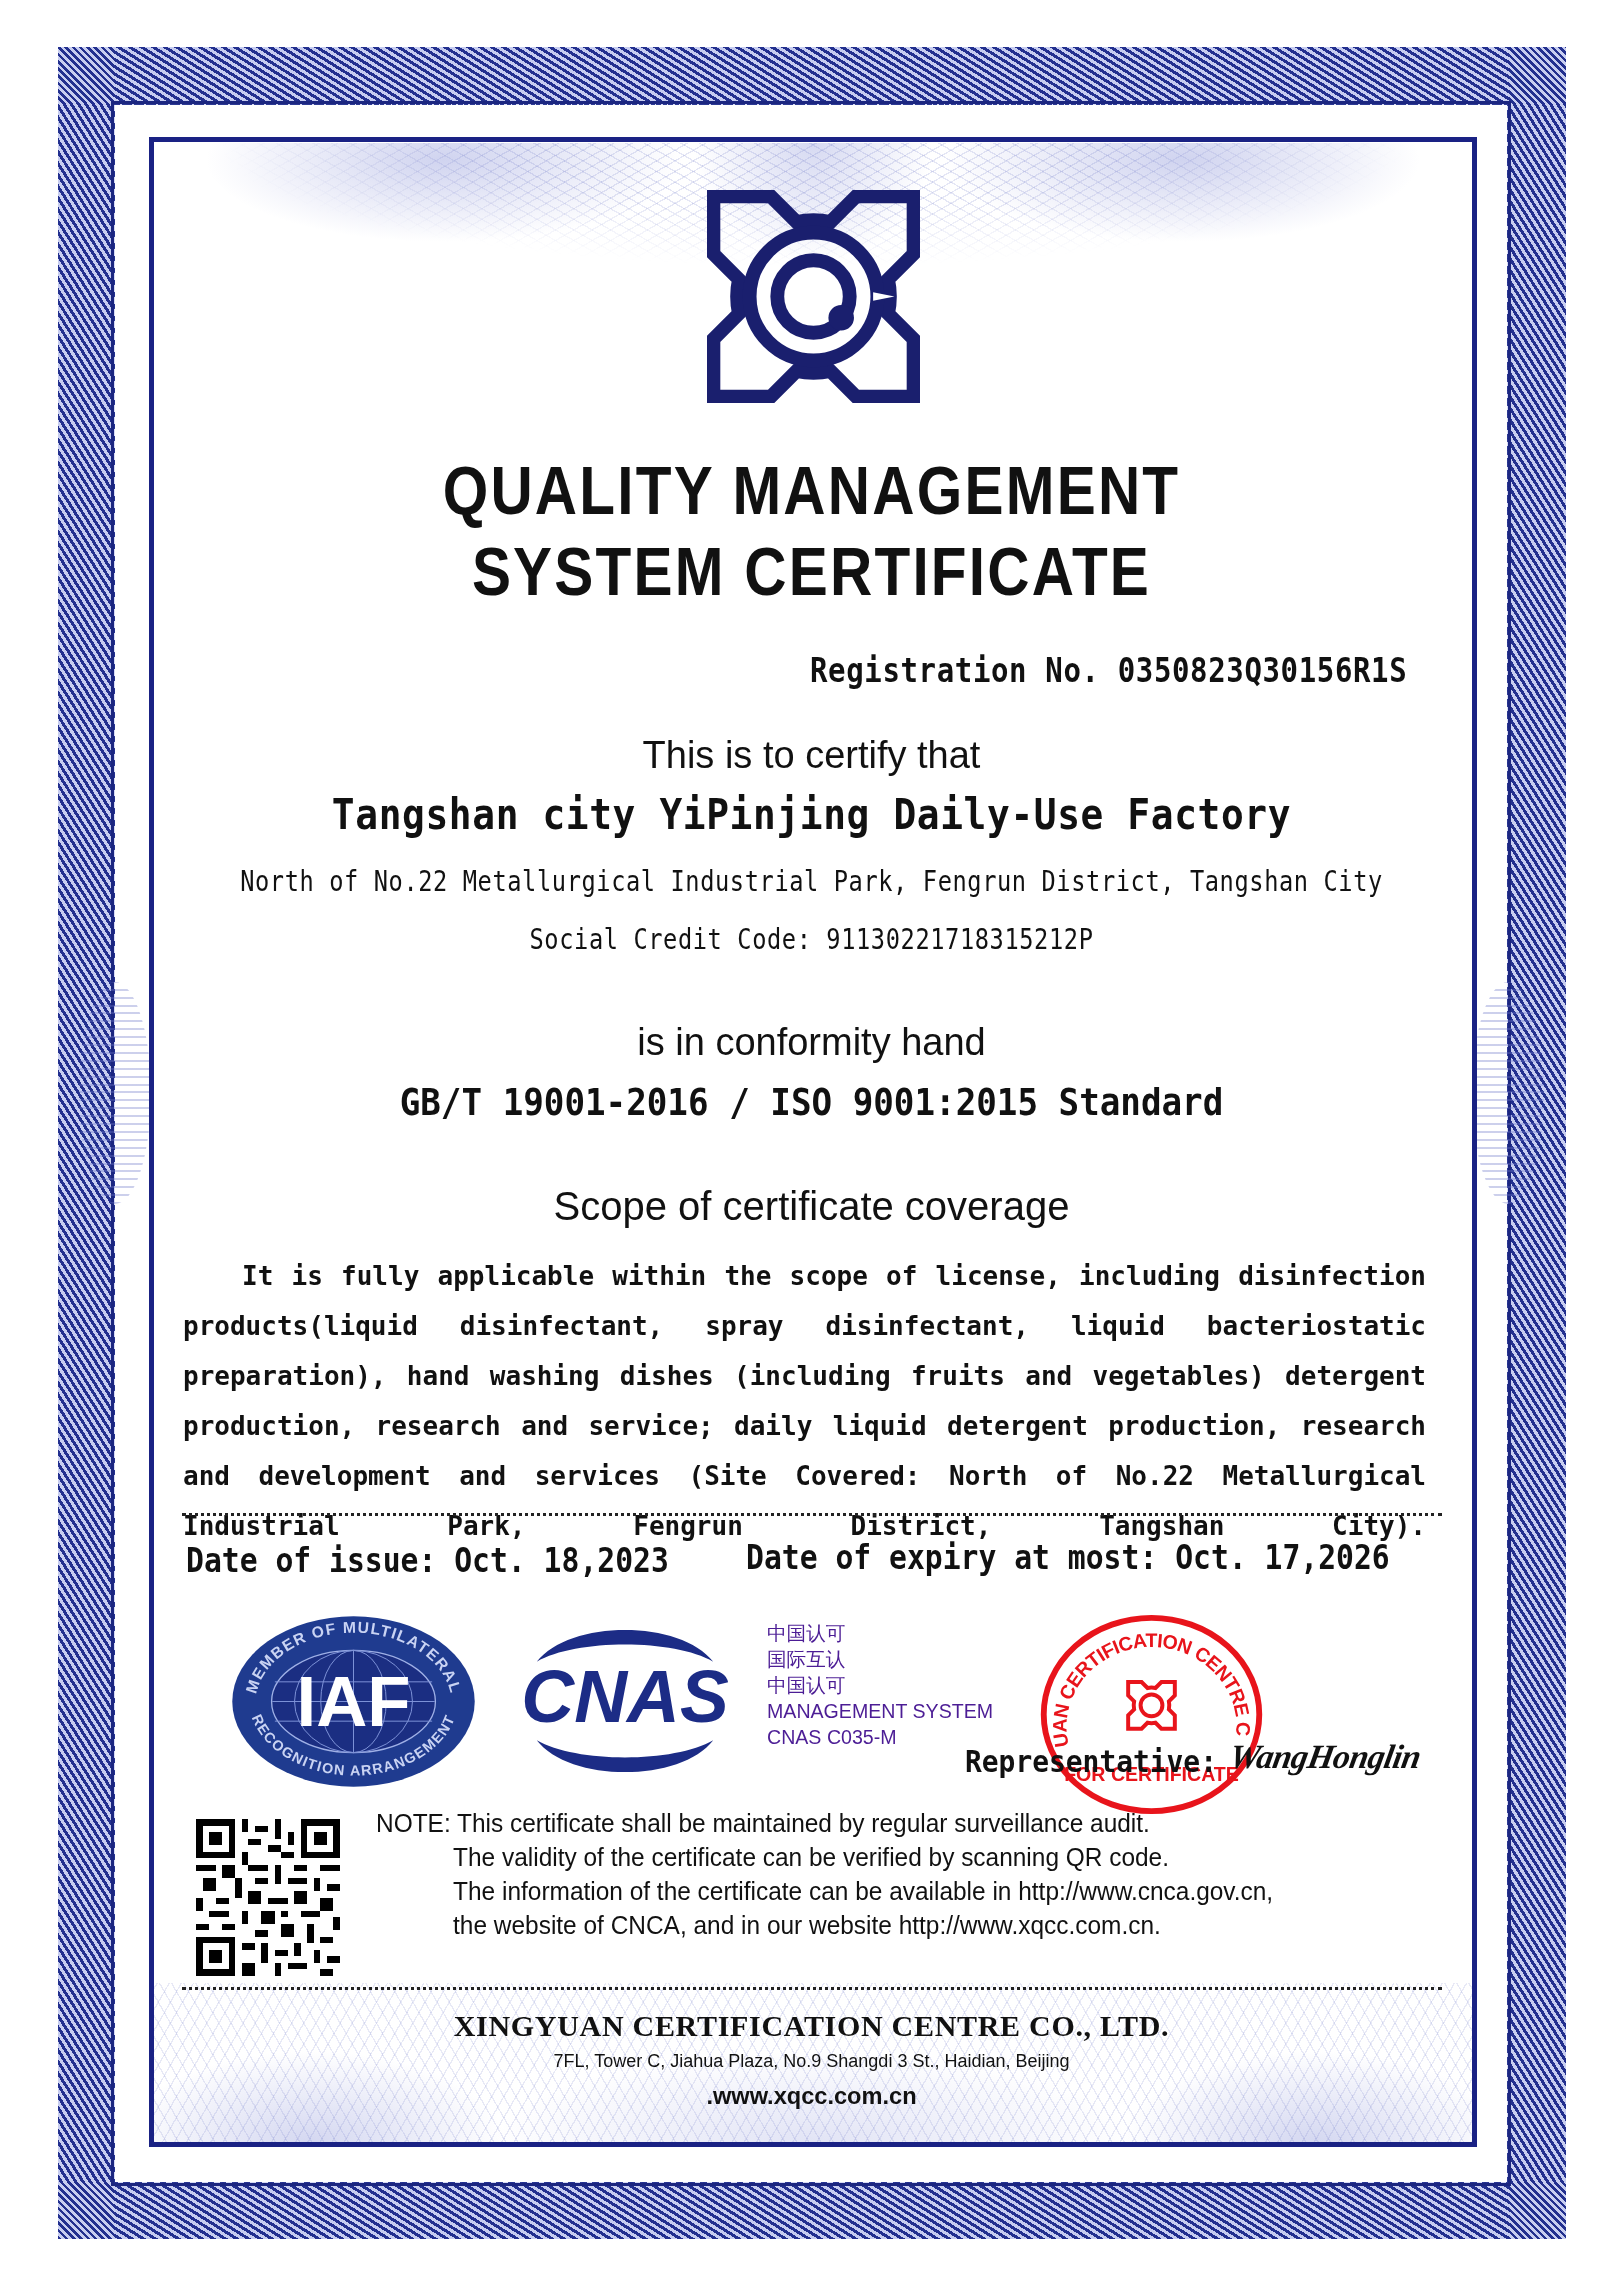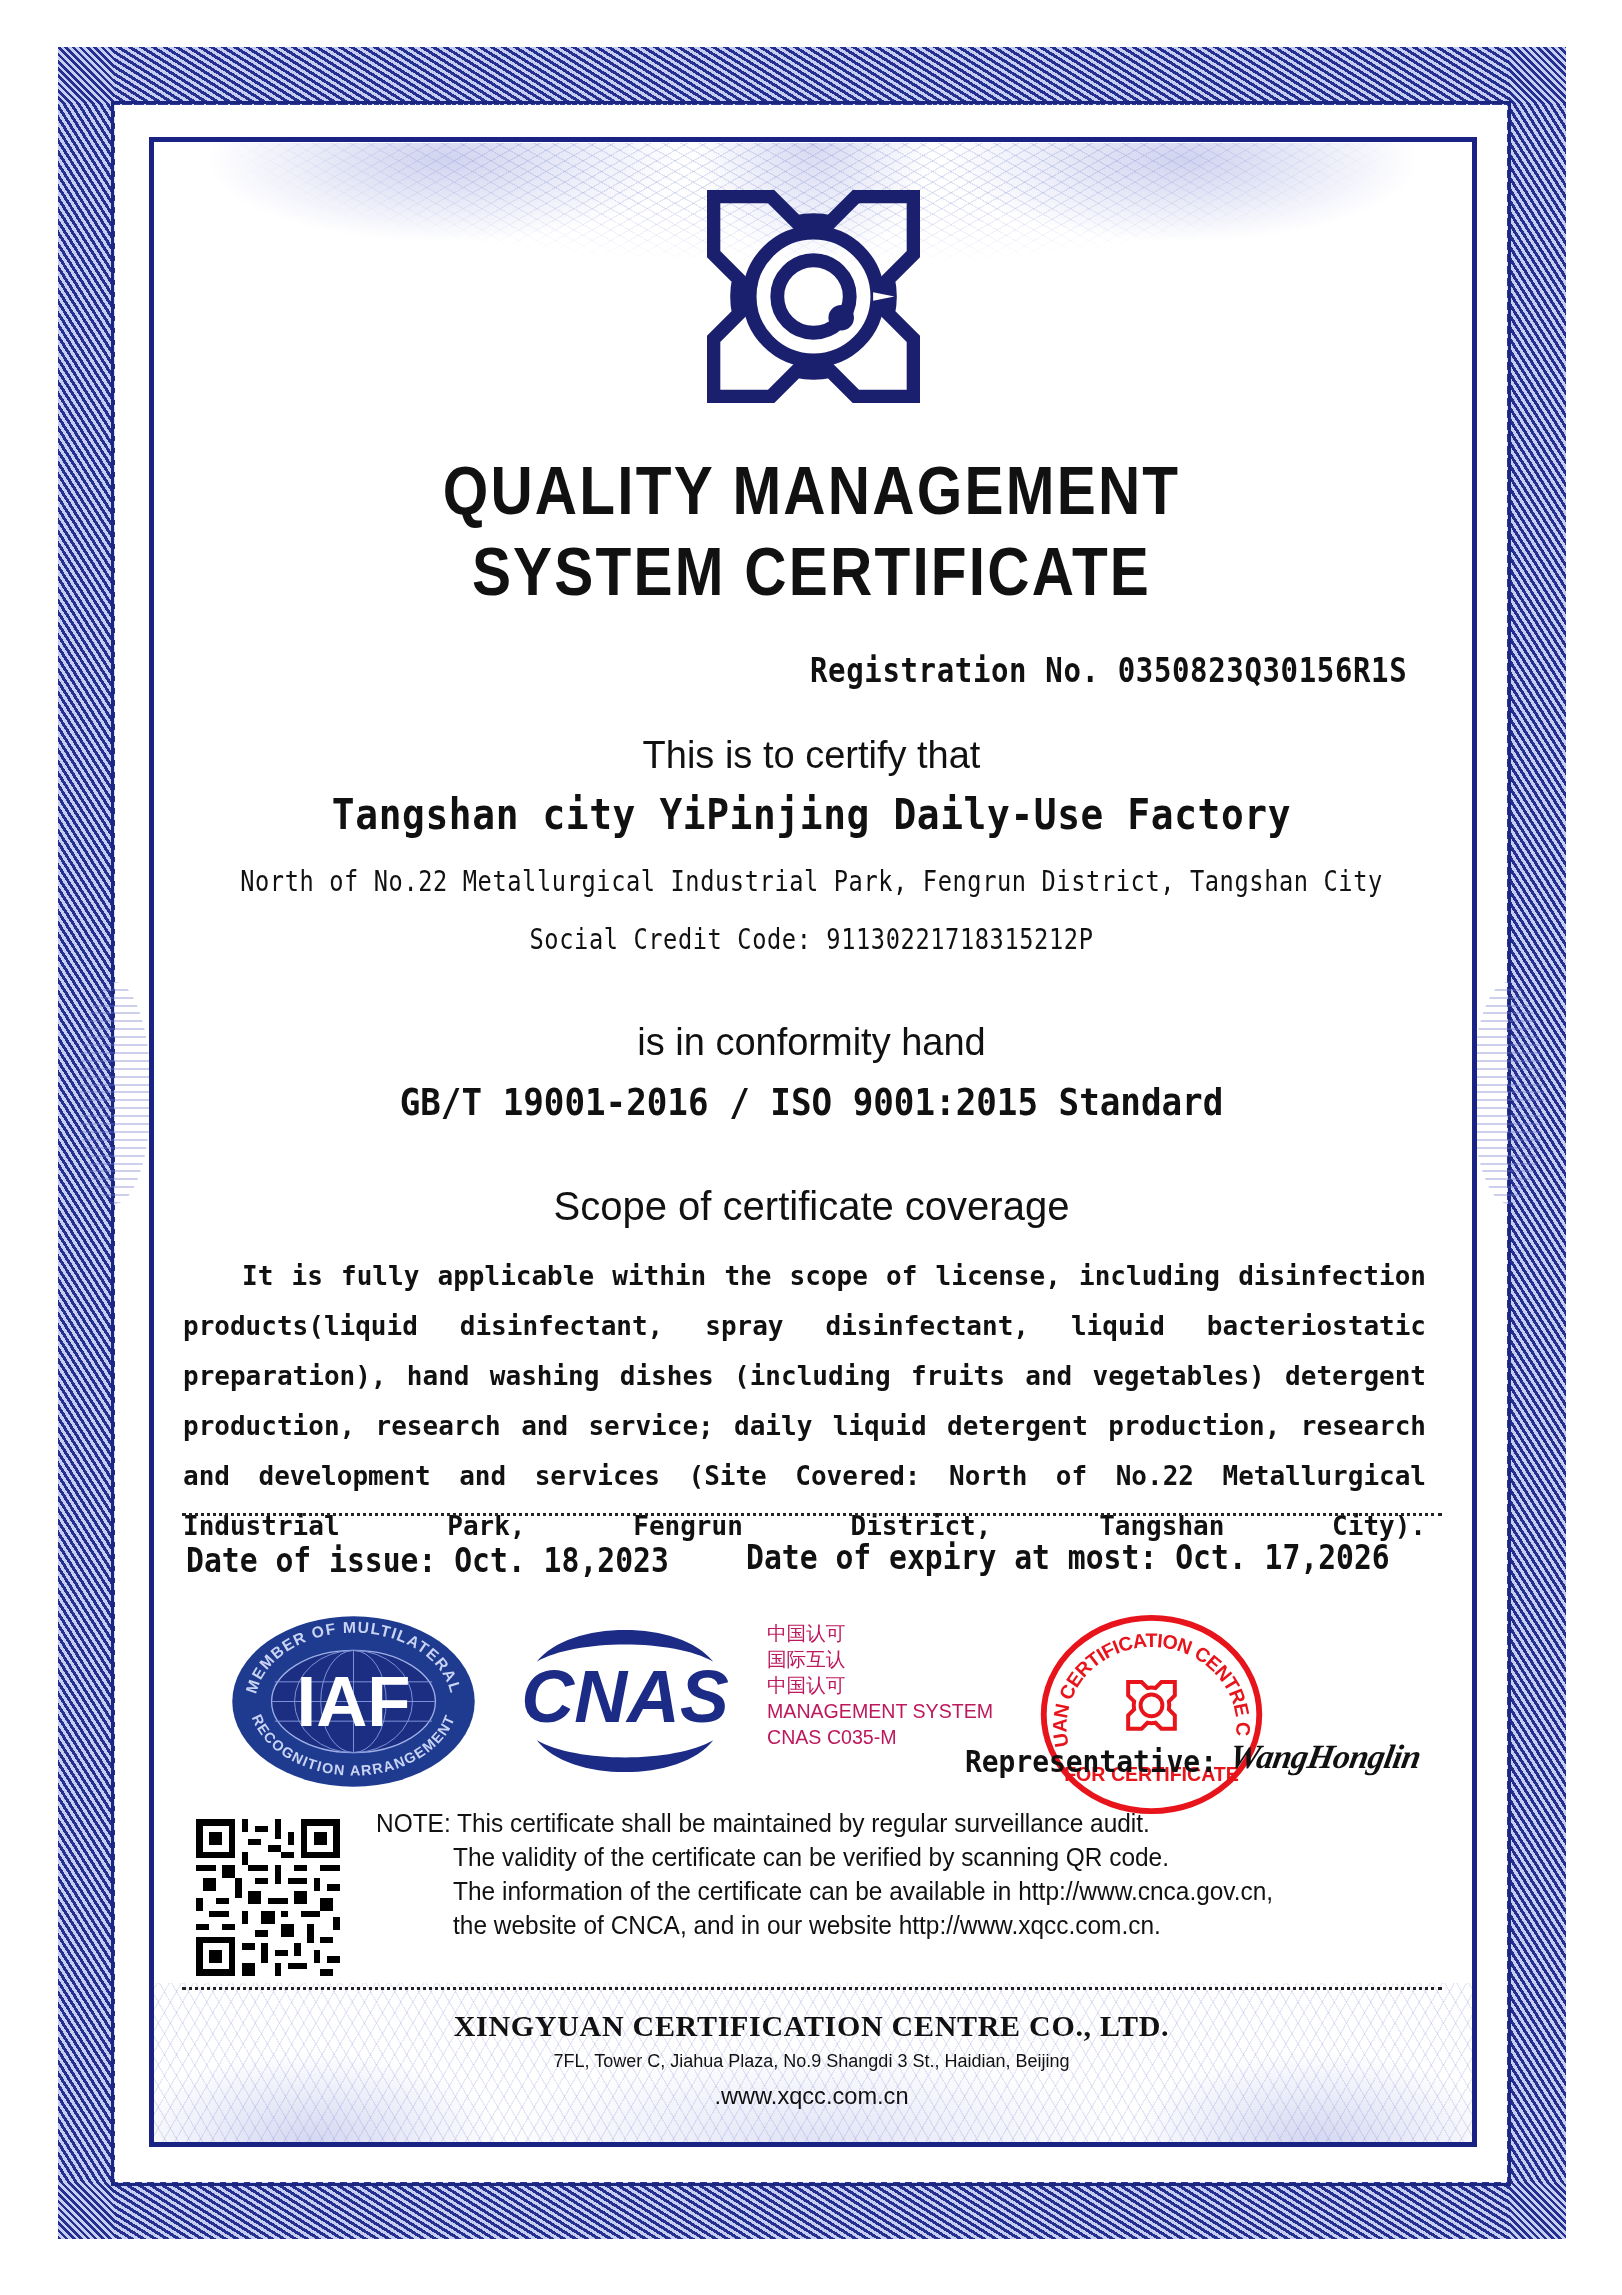--- a/index.html
+++ b/index.html
@@ -93,39 +93,39 @@
   .dotline {
     height: 0; border-top: 3.9px dotted #222; left: 182px; width: 1260px;
   }
 
   .date-issue { left: 186px; top: 1541px; font-size: 33px; font-weight: 700; transform: scaleX(0.9); transform-origin: left; }
   .date-expiry { left: 746px; top: 1538px; font-size: 33px; font-weight: 700; transform: scaleX(0.9); transform-origin: left; }
 
   .iaf { left: 229px; top: 1613px; width: 249px; height: 177px; }
   .cnas { left: 517px; top: 1616px; width: 216px; height: 170px; }
 
-  .cnas-text { left: 767px; top: 1620px; font-size: 19.6px; line-height: 26px; color: #be185d; }
+  .cnas-text { left: 767px; top: 1620px; font-size: 19.6px; line-height: 26px; color: #4c1d95; }
 
   .seal { left: 1027px; top: 1610px; width: 249px; height: 209px; }
 
   .rep-label { left: 965px; top: 1743px; font-size: 31px; font-weight: 700; transform: scaleX(0.9); transform-origin: left; }
   .rep-sign {
     left: 1230px; top: 1738px; font-family: "Liberation Serif", serif; font-style: italic;
     font-weight: 700; font-size: 34px; letter-spacing: -0.7px; transform: skewX(-10deg);
   }
 
   .qr { left: 196px; top: 1819px; width: 144px; height: 157px; }
 
   .note { left: 376px; top: 1806px; font-size: 26px; line-height: 34px; transform: scaleX(0.94); transform-origin: left; }
   .note .line { white-space: nowrap; }
   .note .indented { padding-left: 82px; }
 
   .footer-name { top: 2009px; font-family: "Liberation Serif", serif; font-weight: 700; font-size: 30px; letter-spacing: 0.7px; }
   .footer-addr { top: 2051px; font-size: 18px; }
-  .footer-web { top: 2083px; font-size: 23.6px; }
+  .footer-web { top: 2083px; font-size: 23.6px; font-weight: bold; }
 </style>
 </head>
 <body>
 
 <div class="outer-border"></div>
 <div class="outer-border-inner-white"></div>
 <div class="outer-border-edge"></div>
 <div class="wash-top"></div>
 <div class="wash-bottom"></div>
 <div class="wash-left"></div>

